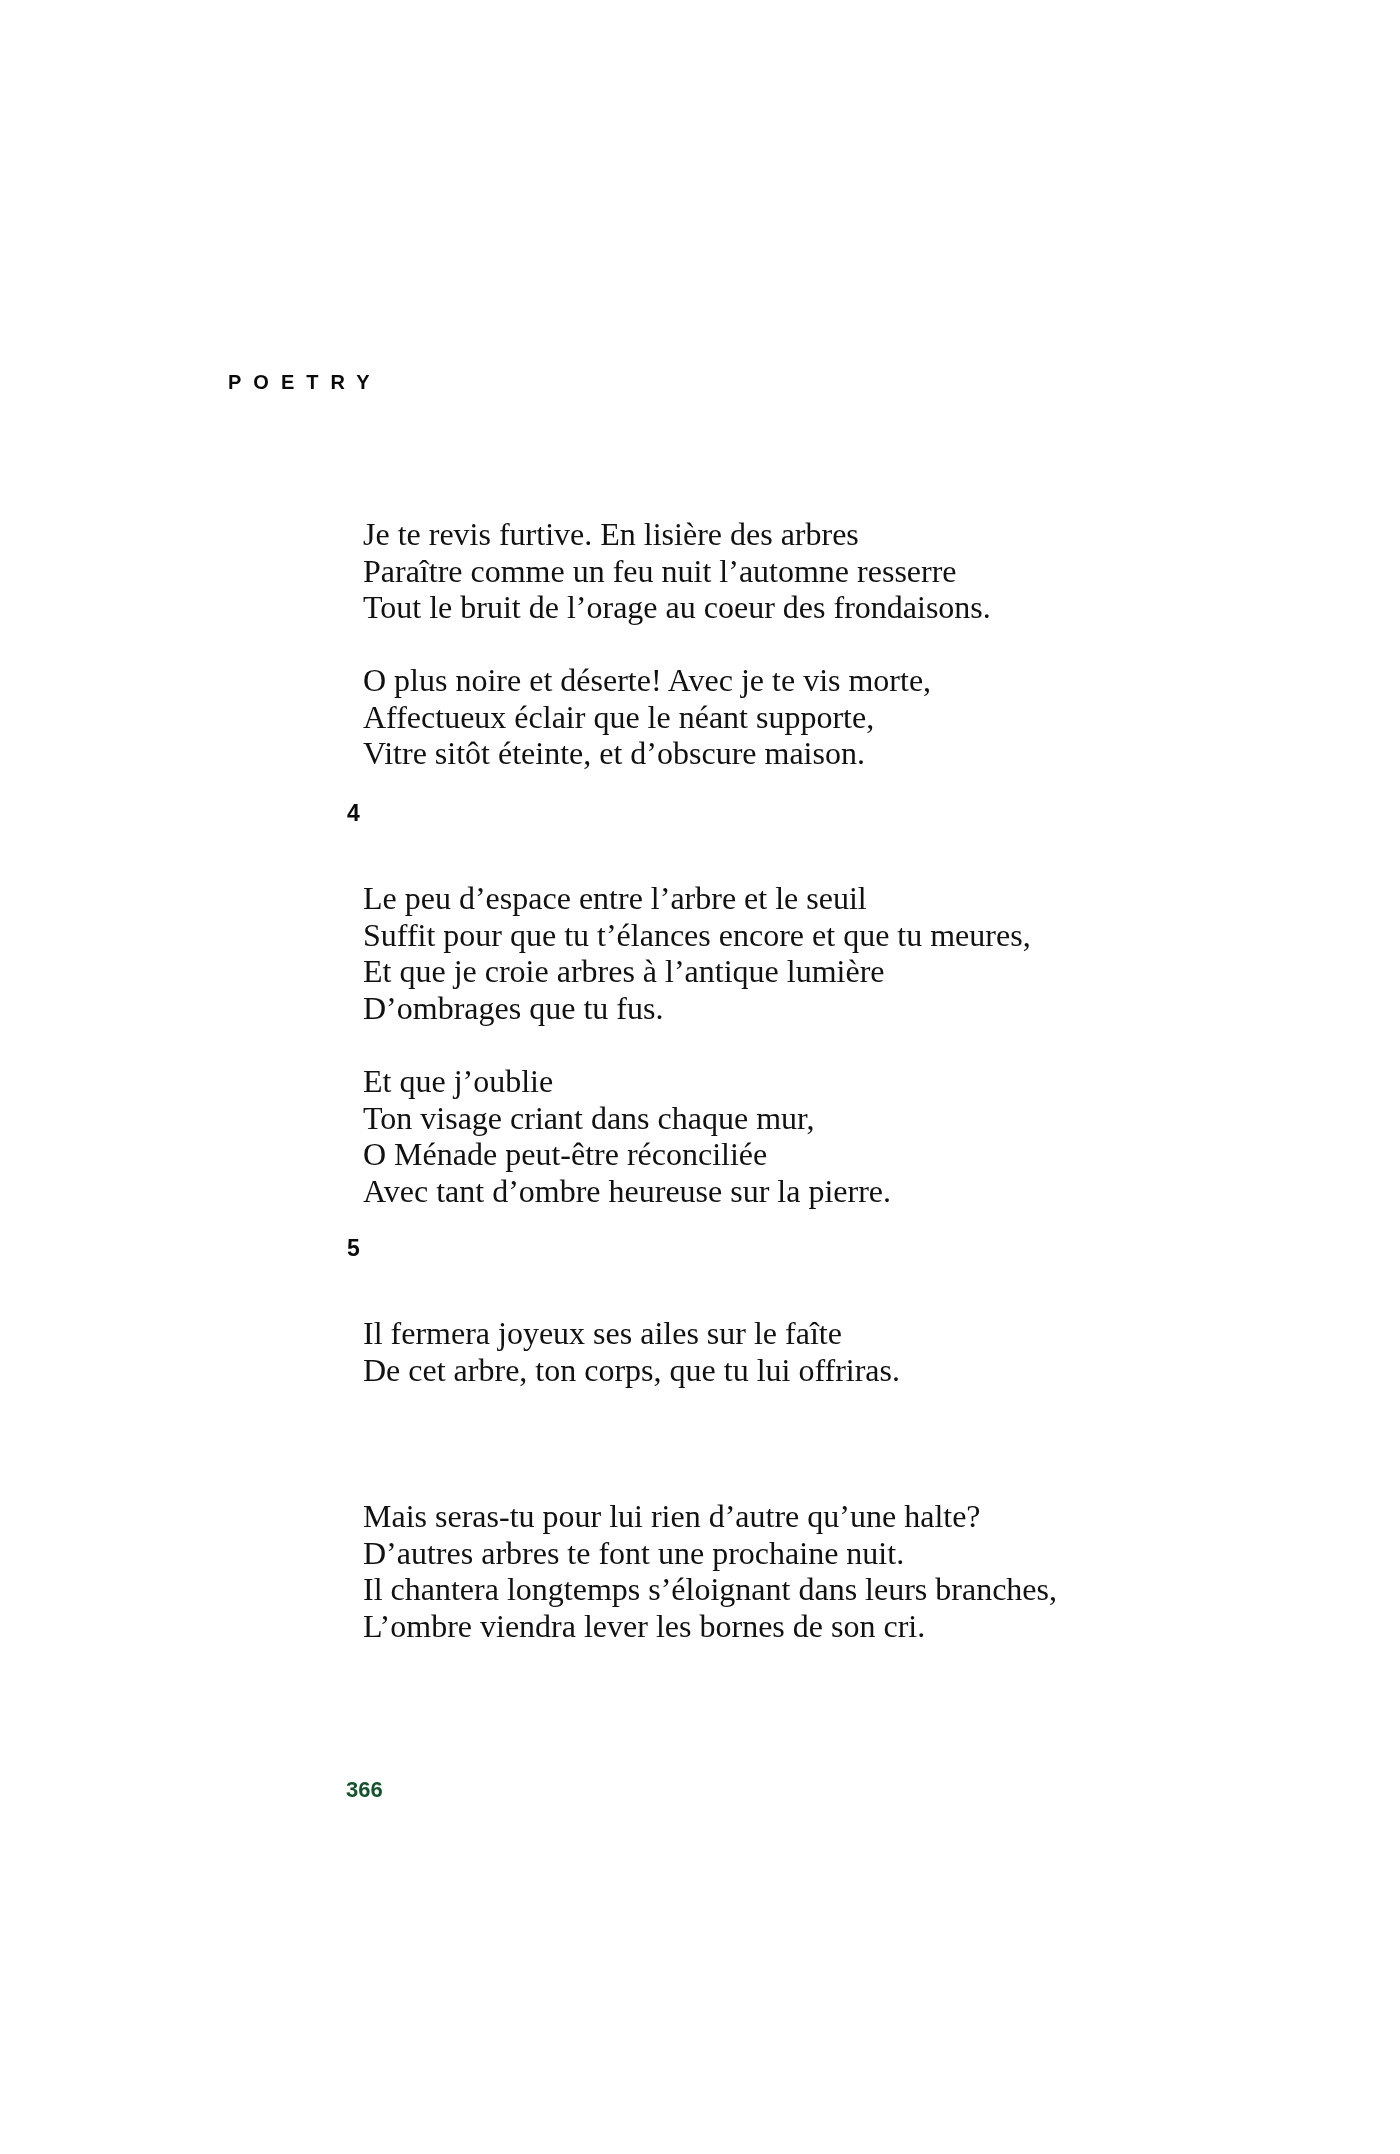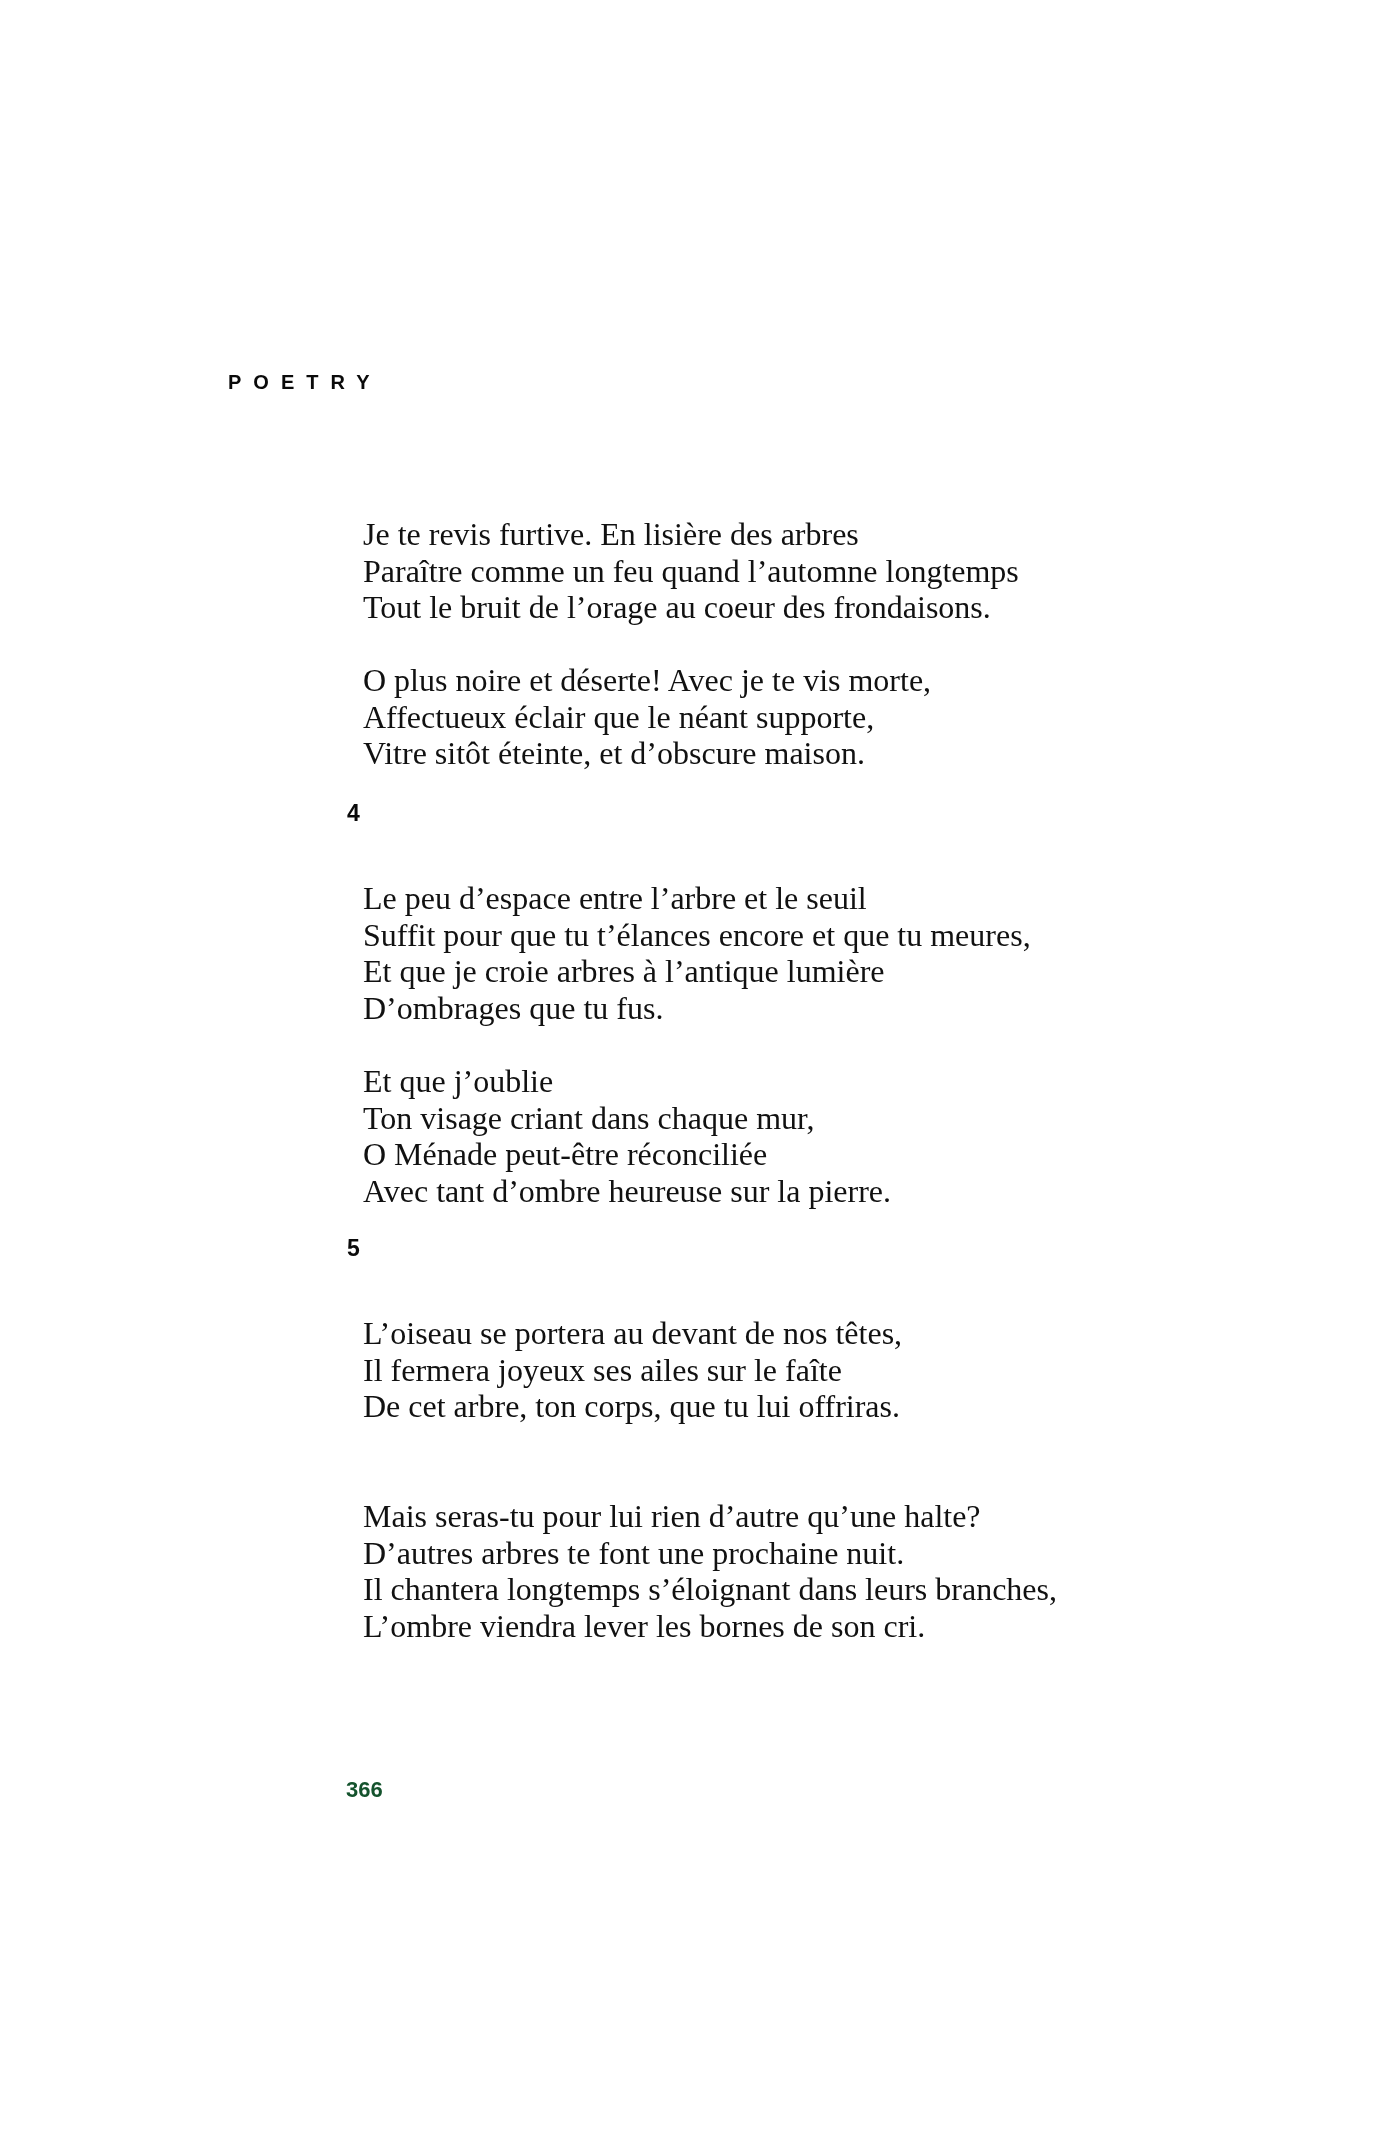--- a/index.html
+++ b/index.html
@@ -59,21 +59,21 @@
     color: #14532d;
   }
 </style>
 </head>
 <body>
 
 <div class="running-head">POETRY</div>
 
 <p class="stanza" style="top:500px;">
   <span class="verse-line">Je te revis furtive. En lisière des arbres</span>
-  <span class="verse-line">Paraître comme un feu quand l’automne longtemps</span>
+  <span class="verse-line">Paraître comme un feu nuit l’automne resserre</span>
   <span class="verse-line">Tout le bruit de l’orage au coeur des frondaisons.</span>
 </p>
 
 <p class="stanza" style="top:646px;">
   <span class="verse-line">O plus noire et déserte! Avec je te vis morte,</span>
   <span class="verse-line">Affectueux éclair que le néant supporte,</span>
   <span class="verse-line">Vitre sitôt éteinte, et d’obscure maison.</span>
 </p>
 
 <div class="section-number" style="top:802px;">4</div>
@@ -88,21 +88,20 @@
 <p class="stanza" style="top:1047px;">
   <span class="verse-line">Et que j’oublie</span>
   <span class="verse-line">Ton visage criant dans chaque mur,</span>
   <span class="verse-line">O Ménade peut-être réconciliée</span>
   <span class="verse-line">Avec tant d’ombre heureuse sur la pierre.</span>
 </p>
 
 <div class="section-number" style="top:1237px;">5</div>
 
 <p class="stanza" style="top:1299px;">
-  <span class="verse-line">L’oiseau se portera au devant de nos têtes,</span>
   <span class="verse-line">Il fermera joyeux ses ailes sur le faîte</span>
   <span class="verse-line">De cet arbre, ton corps, que tu lui offriras.</span>
 </p>
 
 <p class="stanza" style="top:1482px;">
   <span class="verse-line">Mais seras-tu pour lui rien d’autre qu’une halte?</span>
   <span class="verse-line">D’autres arbres te font une prochaine nuit.</span>
   <span class="verse-line">Il chantera longtemps s’éloignant dans leurs branches,</span>
   <span class="verse-line">L’ombre viendra lever les bornes de son cri.</span>
 </p>

